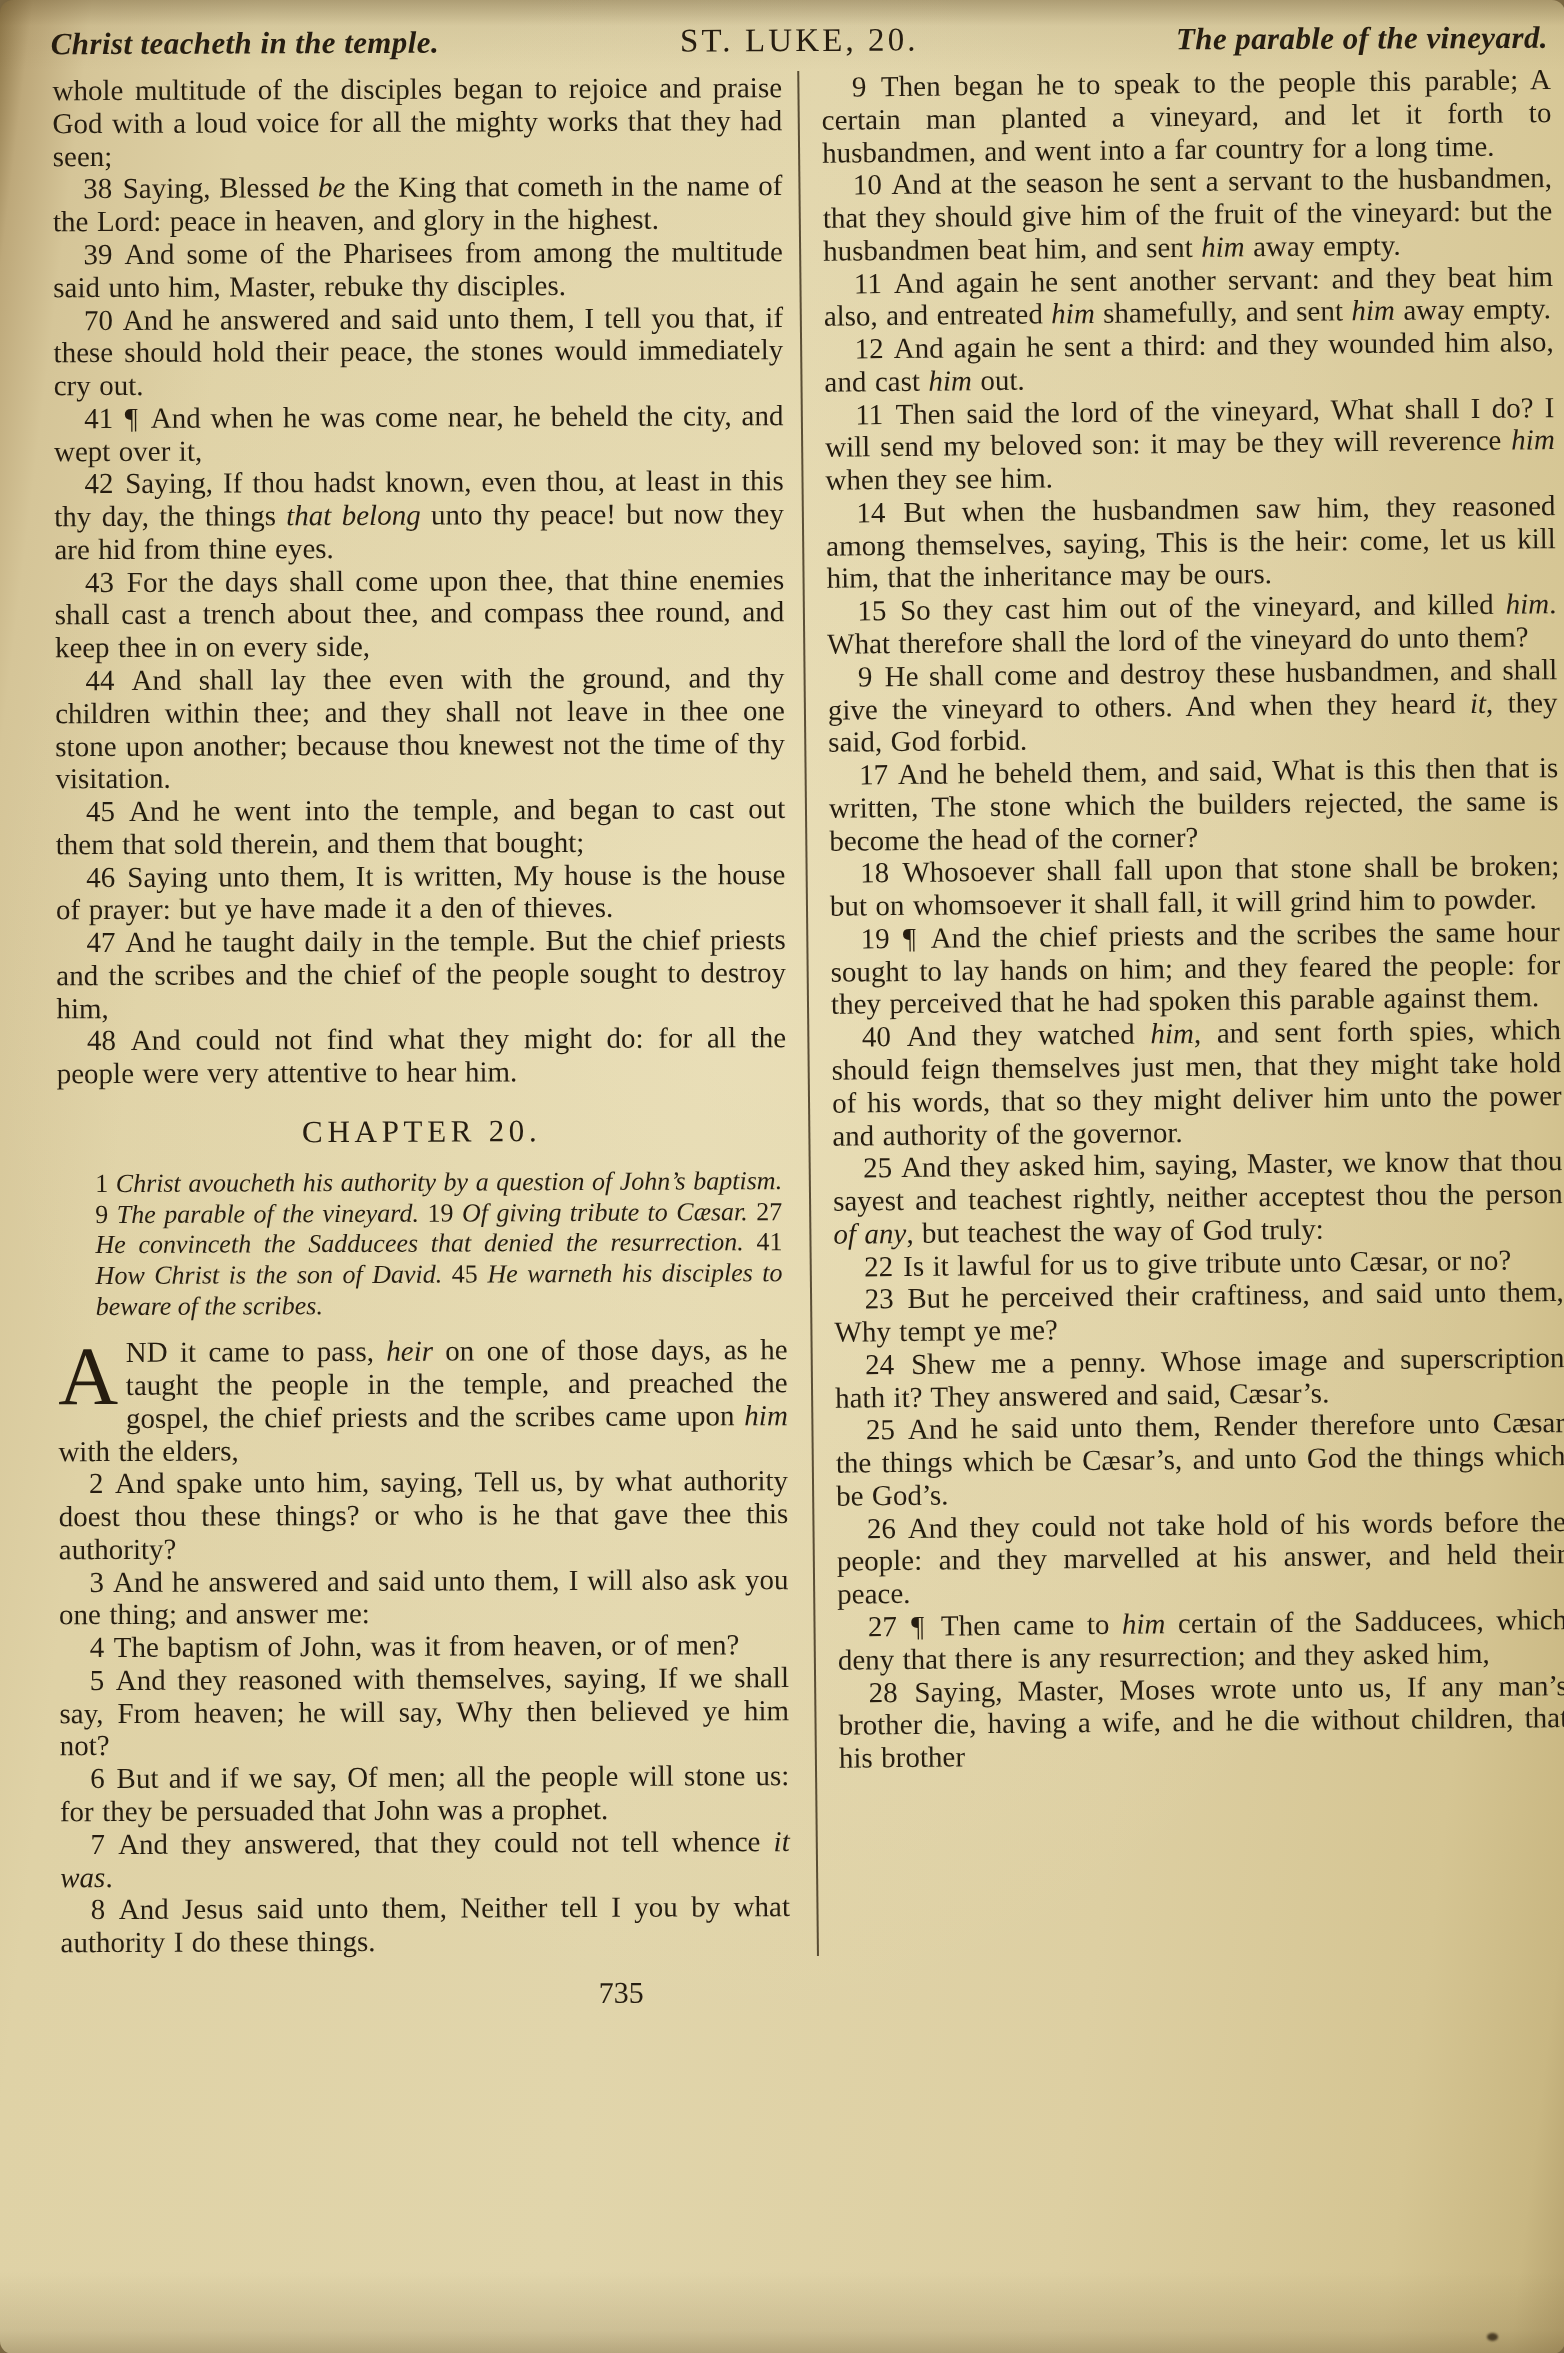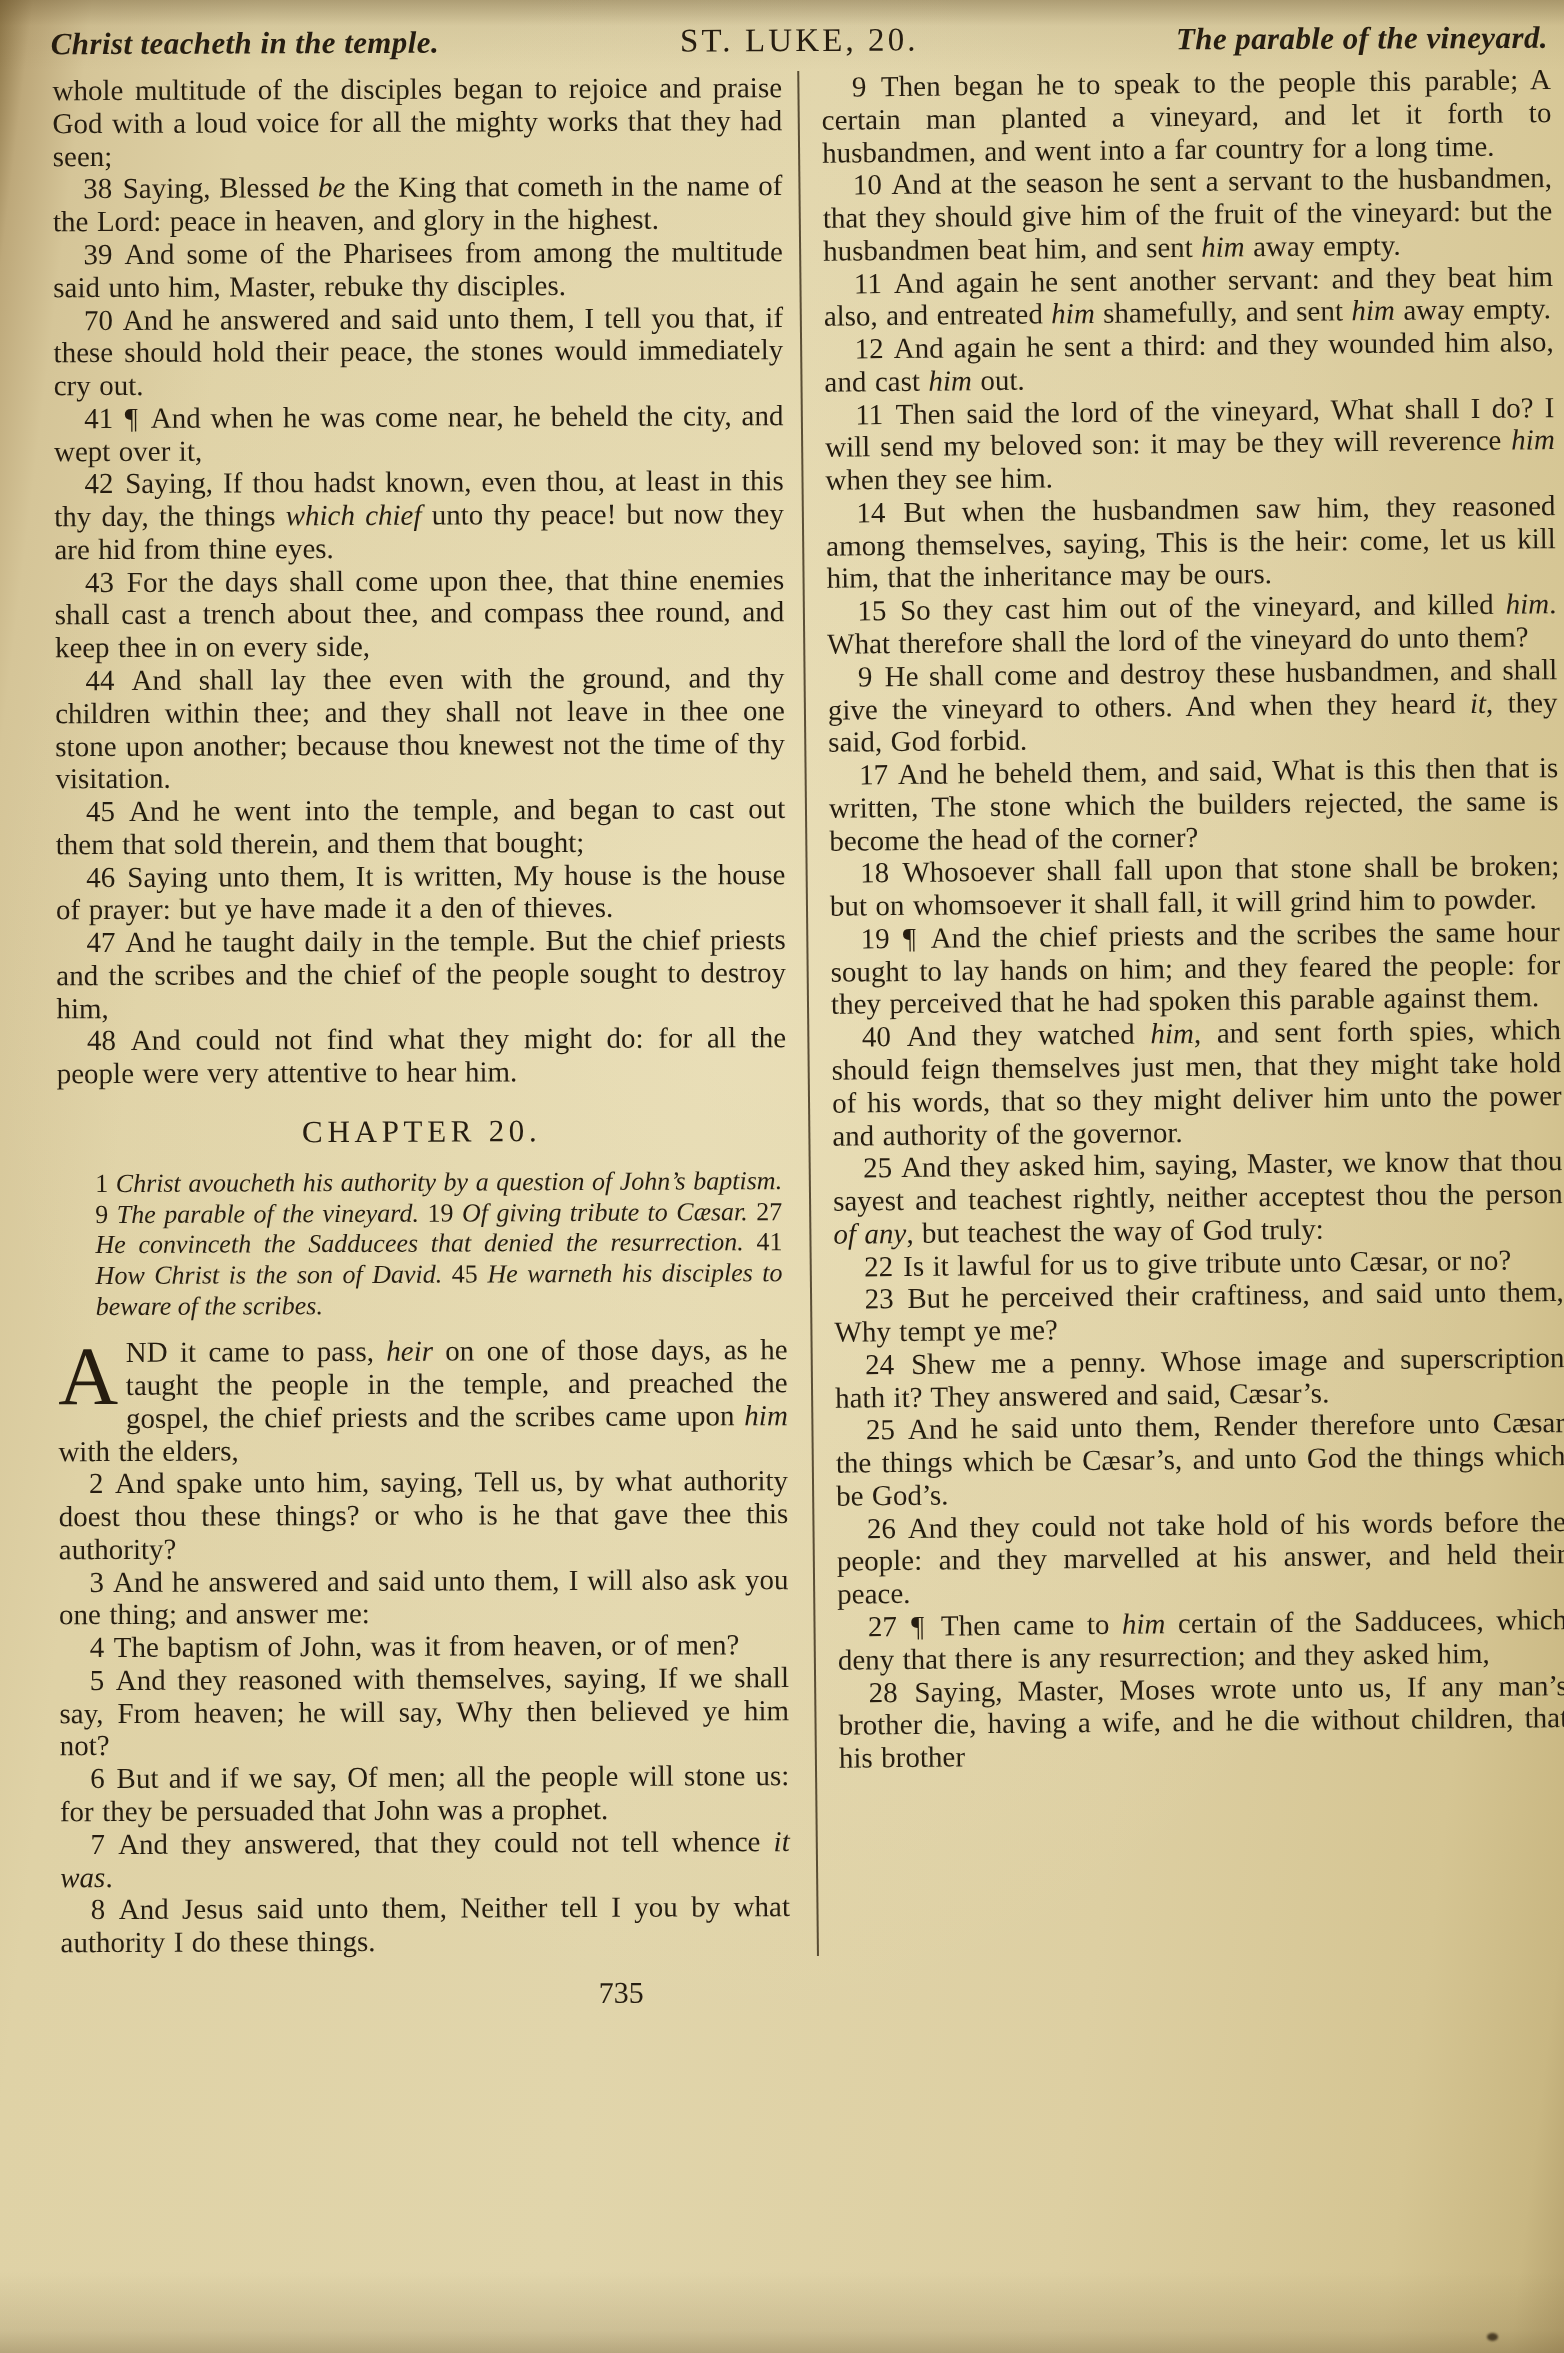--- a/index.html
+++ b/index.html
@@ -9,20 +9,21 @@
     background: #7a6742;
     font-family: "Liberation Serif", "DejaVu Serif", serif;
     color: #261d10;
   }
   .page {
     position: absolute; inset: 0;
     background:
       radial-gradient(ellipse 1095px 1487px at 48% 42%, rgba(250,242,210,0.33), rgba(250,242,210,0) 70%),
       linear-gradient(180deg, rgba(105,84,46,0.42) 0%, rgba(105,84,46,0.08) 1.1%, rgba(105,84,46,0) 3%, rgba(105,84,46,0) 96.5%, rgba(105,84,46,0.16) 99%, rgba(105,84,46,0.36) 100%),
       linear-gradient(97deg, #8d7648 0%, #bda87a 1.8%, #d5c598 5%, #dfd2a6 14%, #e1d5ab 45%, #ddcfa2 72%, #d5c593 90%, #c9b782 97%, #b6a26e 100%);
+    border-radius: 13px;
   }
   .content {
     position: absolute; left: 49px; top: 17px; right: 12.5px;
     transform: rotate(-0.25deg); transform-origin: 50% 0;
   }
   .page-header { display: flex; align-items: baseline; padding: 4.7px 4.7px 12.5px 1.6px; }
   .header-side { font-style: italic; font-weight: bold; font-size: 31px; flex: 1; letter-spacing: 0.4px; white-space: nowrap; }
   .header-right { text-align: right; }
   .header-center { font-size: 33px; letter-spacing: 3.1px; padding: 0 19px; font-weight: normal; white-space: nowrap; }
   .columns { display: flex; align-items: stretch; }
@@ -52,21 +53,21 @@
       <div class="header-side header-right">The parable of the vineyard.</div>
     </div>
 
     <div class="columns">
       <div class="column left">
           <p class="verse continuation">whole multitude of the disciples began to rejoice and praise God with a loud voice for all the mighty works that they had seen;</p>
           <p class="verse"><span class="vnum">38</span> Saying, Blessed <i>be</i> the King that cometh in the name of the Lord: peace in heaven, and glory in the highest.</p>
           <p class="verse"><span class="vnum">39</span> And some of the Pharisees from among the multitude said unto him, Master, rebuke thy disciples.</p>
           <p class="verse"><span class="vnum">70</span> And he answered and said unto them, I tell you that, if these should hold their peace, the stones would immediately cry out.</p>
           <p class="verse"><span class="vnum">41</span> <span class="pilcrow">¶</span> And when he was come near, he beheld the city, and wept over it,</p>
-          <p class="verse"><span class="vnum">42</span> Saying, If thou hadst known, even thou, at least in this thy day, the things <i>which chief</i> unto thy peace! but now they are hid from thine eyes.</p>
+          <p class="verse"><span class="vnum">42</span> Saying, If thou hadst known, even thou, at least in this thy day, the things <i>that belong</i> unto thy peace! but now they are hid from thine eyes.</p>
           <p class="verse"><span class="vnum">43</span> For the days shall come upon thee, that thine enemies shall cast a trench about thee, and compass thee round, and keep thee in on every side,</p>
           <p class="verse"><span class="vnum">44</span> And shall lay thee even with the ground, and thy children within thee; and they shall not leave in thee one stone upon another; because thou knewest not the time of thy visitation.</p>
           <p class="verse"><span class="vnum">45</span> And he went into the temple, and began to cast out them that sold therein, and them that bought;</p>
           <p class="verse"><span class="vnum">46</span> Saying unto them, It is written, My house is the house of prayer: but ye have made it a den of thieves.</p>
           <p class="verse"><span class="vnum">47</span> And he taught daily in the temple. But the chief priests and the scribes and the chief of the people sought to destroy him,</p>
           <p class="verse"><span class="vnum">48</span> And could not find what they might do: for all the people were very attentive to hear him.</p>
           <p class="chapter-heading">CHAPTER 20.</p>
           <p class="chapter-summary">1 <i>Christ avoucheth his authority by a question of John’s baptism.</i> 9 <i>The parable of the vineyard.</i> 19 <i>Of giving tribute to Cæsar.</i> 27 <i>He convinceth the Sadducees that denied the resurrection.</i> 41 <i>How Christ is the son of David.</i> 45 <i>He warneth his disciples to beware of the scribes.</i></p>
           <p class="verse has-dropcap"><span class="dropcap">A</span><span>ND</span> it came to pass, <i>heir</i> on one of those days, as he taught the people in the temple, and preached the gospel, the chief priests and the scribes came upon <i>him</i> with the elders,</p>
           <p class="verse"><span class="vnum">2</span> And spake unto him, saying, Tell us, by what authority doest thou these things? or who is he that gave thee this authority?</p>

